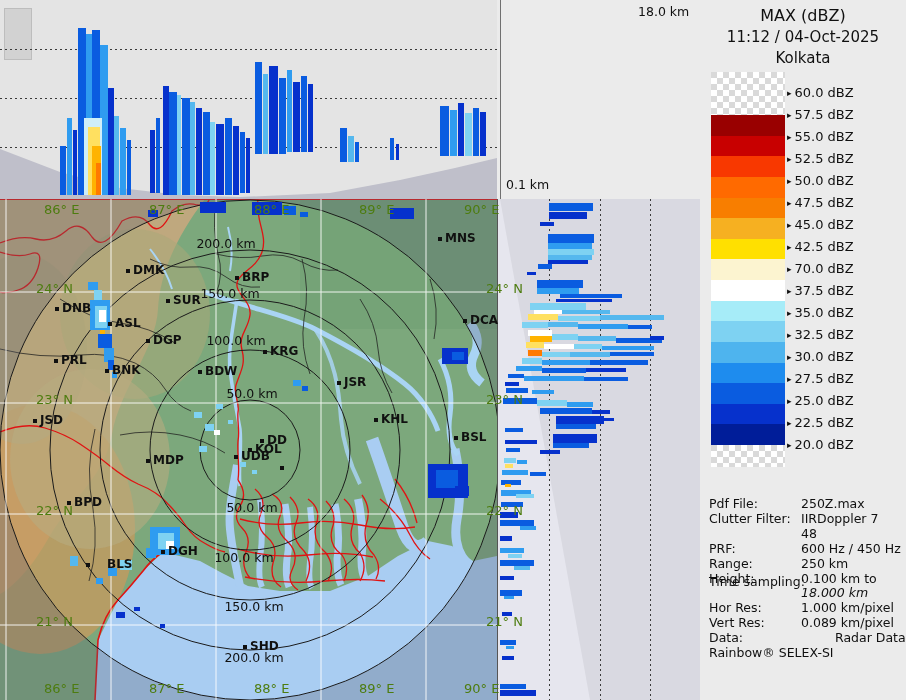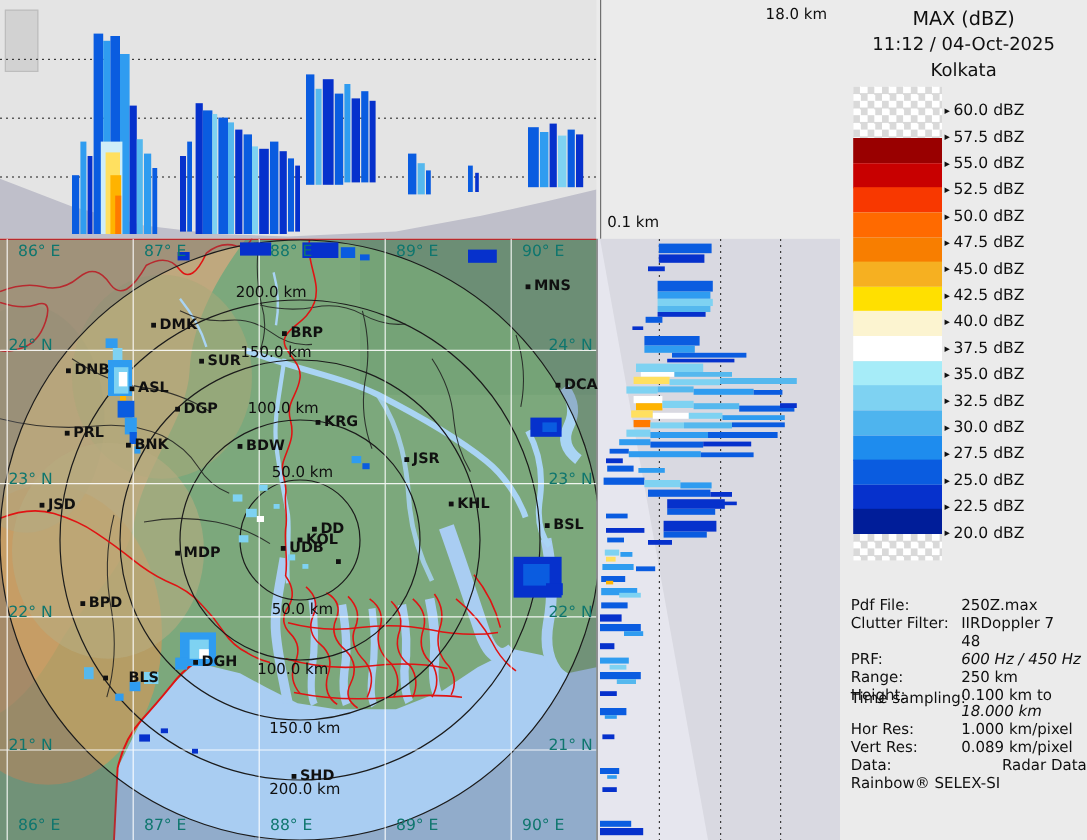--- a/index.html
+++ b/index.html
@@ -9,21 +9,21 @@
   #top-profile{left:0;top:0;width:497px;height:199px;background:#e4e4e4;}
   #side-profile{left:497px;top:199px;width:203px;height:501px;background:#d9d9e1;}
   #legend-panel{left:700px;top:0;width:206px;height:700px;background:#ebebeb;}
   #map-panel{left:0;top:199px;width:497px;height:501px;}
   .dotline-h{height:1px;background:repeating-linear-gradient(90deg,#3a3a3a 0 2px,transparent 2px 5px);}
   .dotline-v{width:1px;background:repeating-linear-gradient(180deg,#3a3a3a 0 2px,transparent 2px 5px);}
   .vsep{width:1px;background:#707070;}
   .checker{background-image:conic-gradient(#ffffff 25%,#d9d9d9 0 50%,#ffffff 0 75%,#d9d9d9 0);
            background-size:12px 12px;}
   .lbl{color:#101010;font-size:12.5px;white-space:nowrap;}
-  .lbl-grid{color:#0f766e;font-size:13px;white-space:nowrap;}
+  .lbl-grid{color:#4d7c0f;font-size:13px;white-space:nowrap;margin-left:29px;}
   .lbl-city{font-size:12px;font-weight:600;color:#101010;white-space:nowrap;}
   .lbl-ring{font-size:12.5px;color:#101010;transform:translate(-50%,-50%);white-space:nowrap;}
   .dot{width:4px;height:4px;background:#101010;}
   .scale-row{font-size:13px;color:#101010;white-space:nowrap;}
   .scale-row .arr{font-size:9px;margin-right:3px;vertical-align:1px;}
   .meta{font-size:12.5px;color:#101010;white-space:nowrap;}
   #legend-head{left:700px;top:6px;width:206px;text-align:center;color:#101010;}
   #legend-title{font-size:16px;}
   #legend-ts,#legend-stn{font-size:15px;margin-top:3px;}
   .graybox{background:#d2d2d2;border:1px solid #bdbdbd;}
@@ -177,37 +177,37 @@
       <div class="abs" style="left: 711px; top: 403.75px; width: 74px; height: 21px; background: rgb(6, 49, 204);"></div>
       <div class="abs" style="left: 711px; top: 424.375px; width: 74px; height: 21px; background: rgb(0, 29, 153);"></div>
       <div class="abs scale-row" style="left: 787px; top: 85px;"><span class="arr">▸</span><span>60.0 dBZ</span></div>
       <div class="abs scale-row" style="left: 787px; top: 107px;"><span class="arr">▸</span><span>57.5 dBZ</span></div>
       <div class="abs scale-row" style="left: 787px; top: 129px;"><span class="arr">▸</span><span>55.0 dBZ</span></div>
       <div class="abs scale-row" style="left: 787px; top: 151px;"><span class="arr">▸</span><span>52.5 dBZ</span></div>
       <div class="abs scale-row" style="left: 787px; top: 173px;"><span class="arr">▸</span><span>50.0 dBZ</span></div>
       <div class="abs scale-row" style="left: 787px; top: 195px;"><span class="arr">▸</span><span>47.5 dBZ</span></div>
       <div class="abs scale-row" style="left: 787px; top: 217px;"><span class="arr">▸</span><span>45.0 dBZ</span></div>
       <div class="abs scale-row" style="left: 787px; top: 239px;"><span class="arr">▸</span><span>42.5 dBZ</span></div>
-      <div class="abs scale-row" style="left: 787px; top: 261px;"><span class="arr">▸</span><span>40.0 dBZ</span></div>
+      <div class="abs scale-row" style="left: 787px; top: 261px;"><span class="arr">▸</span><span>70.0 dBZ</span></div>
       <div class="abs scale-row" style="left: 787px; top: 283px;"><span class="arr">▸</span><span>37.5 dBZ</span></div>
       <div class="abs scale-row" style="left: 787px; top: 305px;"><span class="arr">▸</span><span>35.0 dBZ</span></div>
       <div class="abs scale-row" style="left: 787px; top: 327px;"><span class="arr">▸</span><span>32.5 dBZ</span></div>
       <div class="abs scale-row" style="left: 787px; top: 349px;"><span class="arr">▸</span><span>30.0 dBZ</span></div>
       <div class="abs scale-row" style="left: 787px; top: 371px;"><span class="arr">▸</span><span>27.5 dBZ</span></div>
       <div class="abs scale-row" style="left: 787px; top: 393px;"><span class="arr">▸</span><span>25.0 dBZ</span></div>
       <div class="abs scale-row" style="left: 787px; top: 415px;"><span class="arr">▸</span><span>22.5 dBZ</span></div>
       <div class="abs scale-row" style="left: 787px; top: 437px;"><span class="arr">▸</span><span>20.0 dBZ</span></div>
       <div class="abs meta" style="left: 709px; top: 496px;">Pdf File:</div>
       <div class="abs meta" style="left: 801px; top: 496px;">250Z.max</div>
       <div class="abs meta" style="left: 709px; top: 510.9px;">Clutter Filter:</div>
       <div class="abs meta" style="left: 801px; top: 510.9px;">IIRDoppler 7</div>
       <div class="abs meta" style="left: 709px; top: 525.8px; margin-top: 48px;">Time sampling:</div>
       <div class="abs meta" style="left: 801px; top: 525.8px;">48</div>
       <div class="abs meta" style="left: 709px; top: 540.7px;">PRF:</div>
-      <div class="abs meta" style="left: 801px; top: 540.7px; font-style: italic;">600 Hz / 450 Hz</div>
+      <div class="abs meta" style="left: 801px; top: 540.7px;">600 Hz / 450 Hz</div>
       <div class="abs meta" style="left: 709px; top: 555.6px;">Range:</div>
       <div class="abs meta" style="left: 801px; top: 555.6px;">250 km</div>
       <div class="abs meta" style="left: 709px; top: 570.5px;">Height:</div>
       <div class="abs meta" style="left: 801px; top: 570.5px;">0.100 km to</div>
       <div class="abs meta" style="left: 801px; top: 585.4px; font-style: italic;">18.000 km</div>
       <div class="abs meta" style="left: 709px; top: 600.3px;">Hor Res:</div>
       <div class="abs meta" style="left: 801px; top: 600.3px;">1.000 km/pixel</div>
       <div class="abs meta" style="left: 709px; top: 615.2px;">Vert Res:</div>
       <div class="abs meta" style="left: 801px; top: 615.2px;">0.089 km/pixel</div>
       <div class="abs meta" style="left: 709px; top: 630.1px;">Data:</div>

